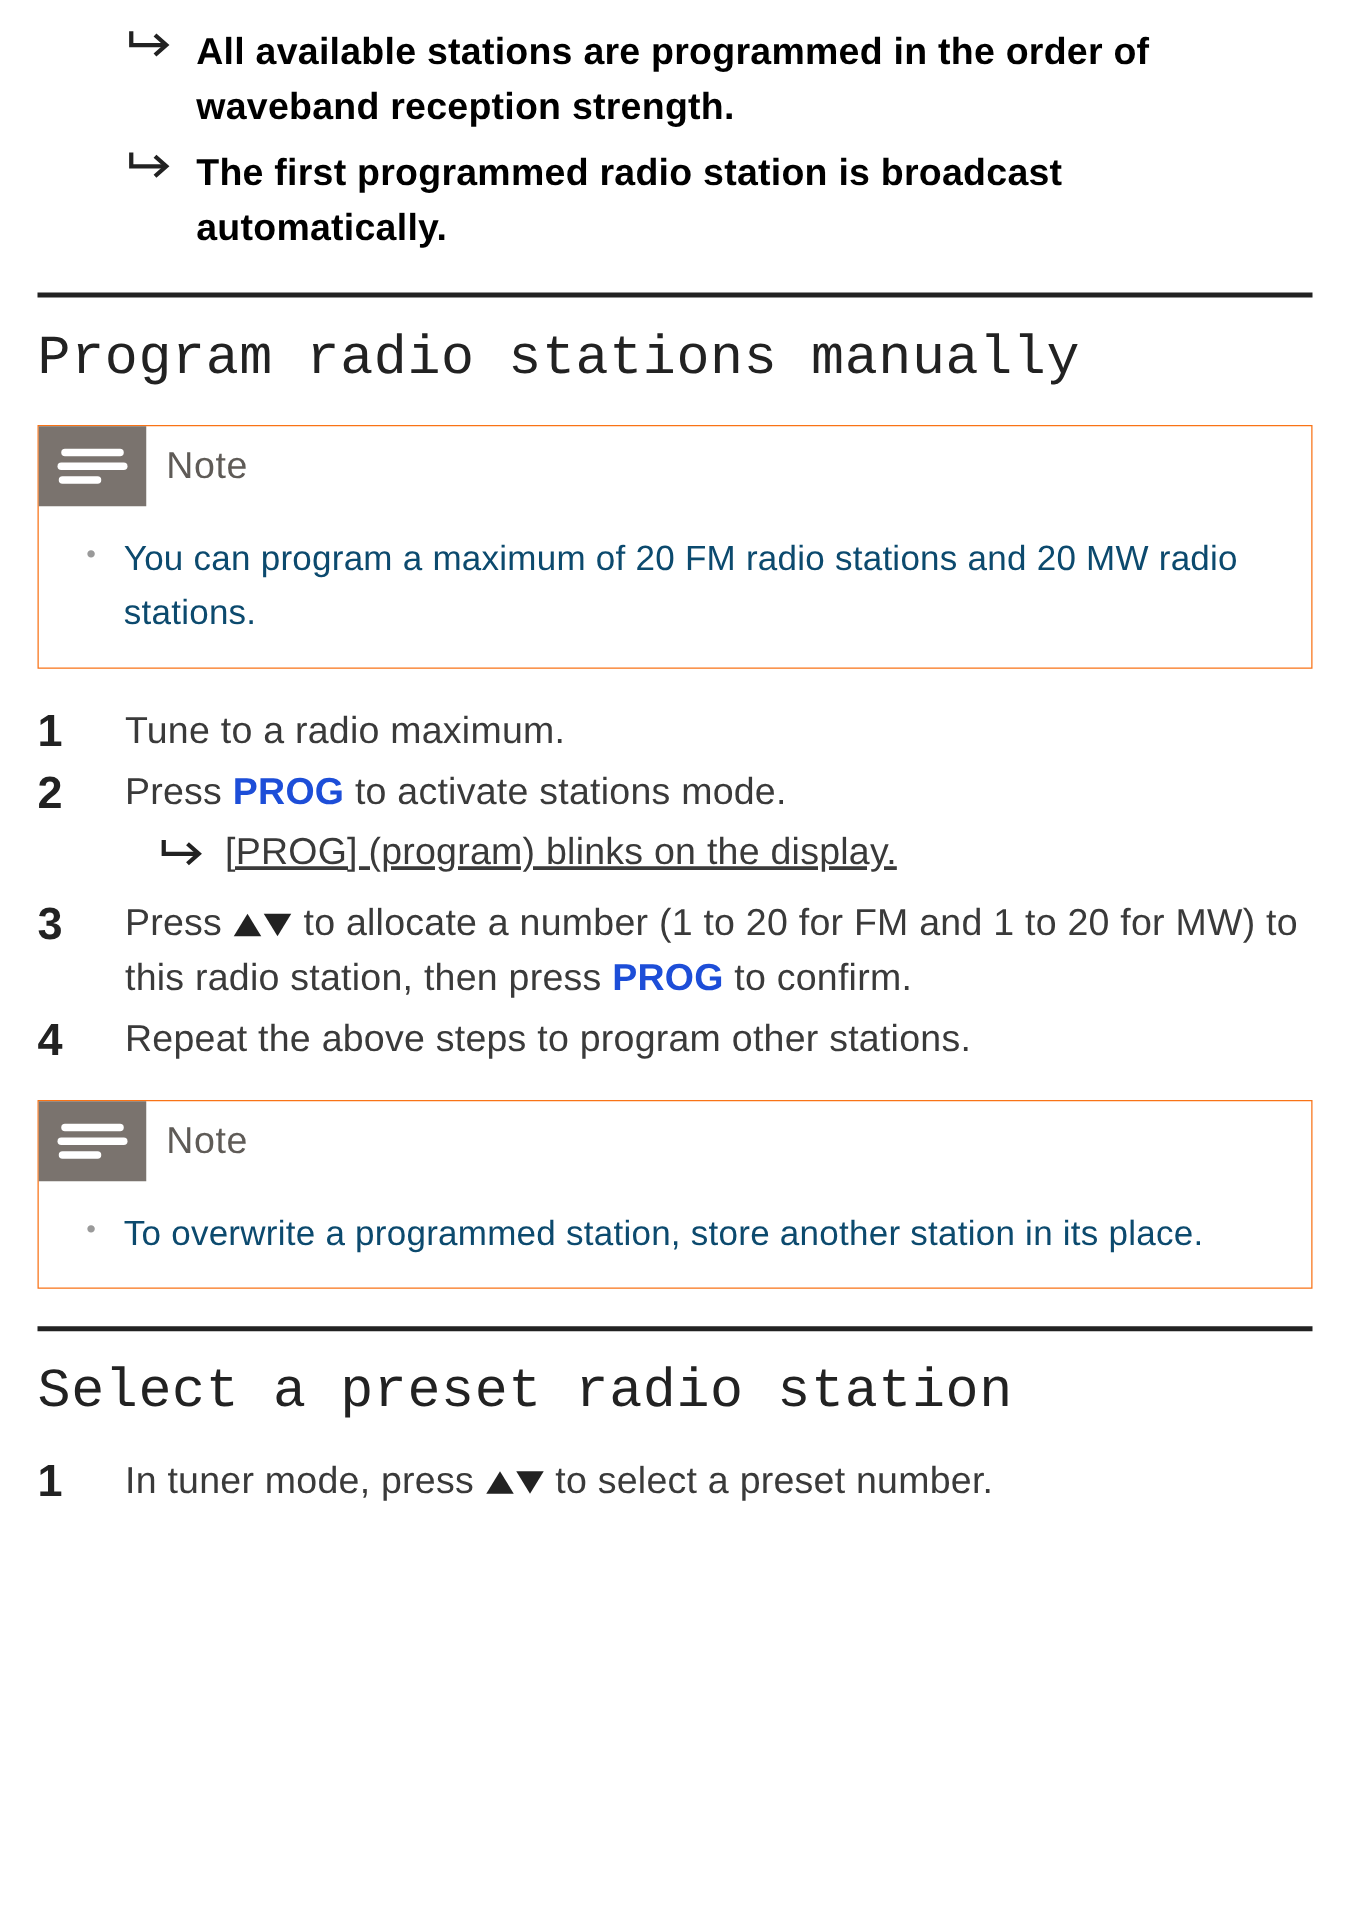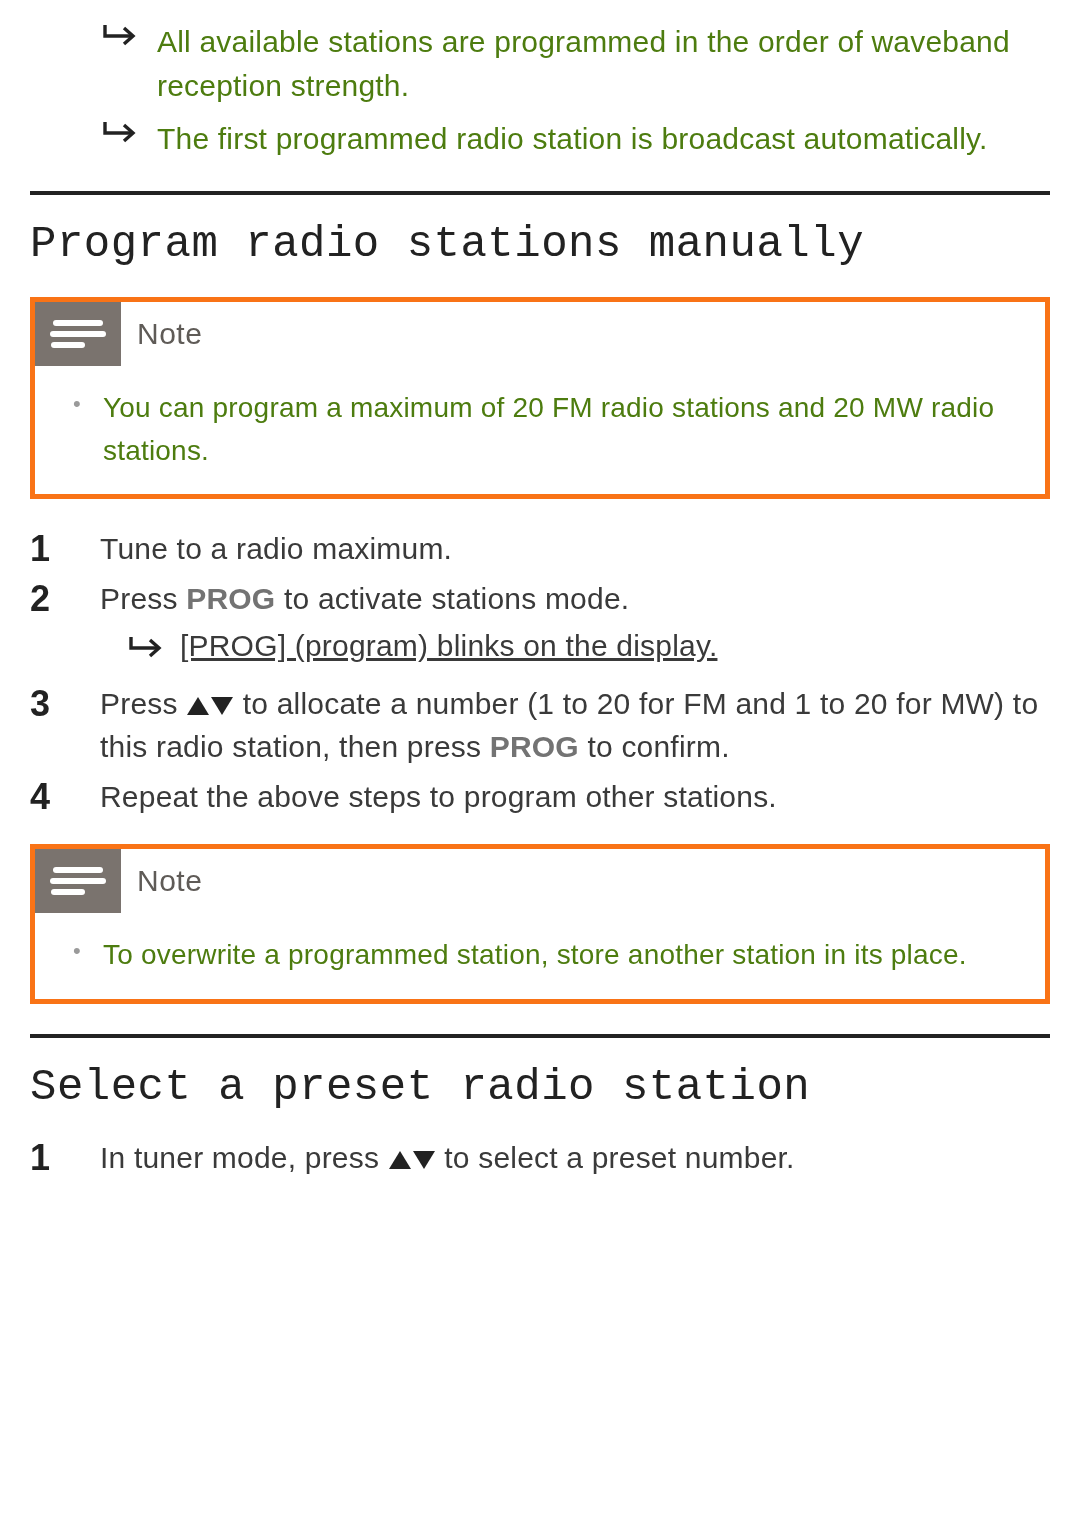--- a/index.html
+++ b/index.html
@@ -23,22 +23,22 @@
   }
   .result-arrow {
     flex: 0 0 55px;
     padding-top: 2px;
     padding-left: 2px;
   }
   .result-text {
     flex: 1;
     font-size: 30px;
     line-height: 1.45;
-    color: #4d7c0f;
-    font-weight: 400;
+    color: #000000;
+    font-weight: 700;
     letter-spacing: 0.2px;
   }
 
   
   .hr {
     border: none;
     border-top: 4px solid #222;
     margin: 30px 0 24px 0;
   }
 
@@ -47,21 +47,21 @@
     font-size: 44px;
     font-weight: 400;
     color: #222;
     margin: 0 0 28px 0;
     letter-spacing: 0.5px;
     font-family: Liberation Mono, monospace;
   }
 
   
   .note-box {
-    border: 5px solid #f97316;
+    border: 1px solid #f97316;
     margin-bottom: 28px;
     background: #fff;
   }
   .note-header {
     display: flex;
     align-items: stretch;
     height: 64px;
   }
   .note-icon-cell {
     width: 86px;
@@ -97,21 +97,21 @@
     display: flex;
   }
   .note-bullet .dot {
     flex: 0 0 30px;
     font-size: 22px;
     color: #9a9a9a;
     line-height: 1.6;
   }
   .note-bullet .txt {
     font-size: 28px;
-    color: #4d7c0f;
+    color: #0c4a6e;
     line-height: 1.55;
     letter-spacing: 0.2px;
   }
 
   
   .steps {}
   .step {
     display: flex;
     margin-bottom: 6px;
   }
@@ -126,21 +126,21 @@
   }
   .step .body {
     flex: 1;
     font-size: 30px;
     color: #3a3a3a;
     line-height: 1.45;
     letter-spacing: 0.2px;
   }
   .step .body b {
     font-weight: 700;
-    color: #737373;
+    color: #1d4ed8;
   }
   .sub-result {
     display: flex;
     margin-top: 4px;
     margin-left: 28px;
     margin-bottom: 4px;
     text-decoration: underline;
   }
   .sub-result .ra {
     flex: 0 0 52px;

